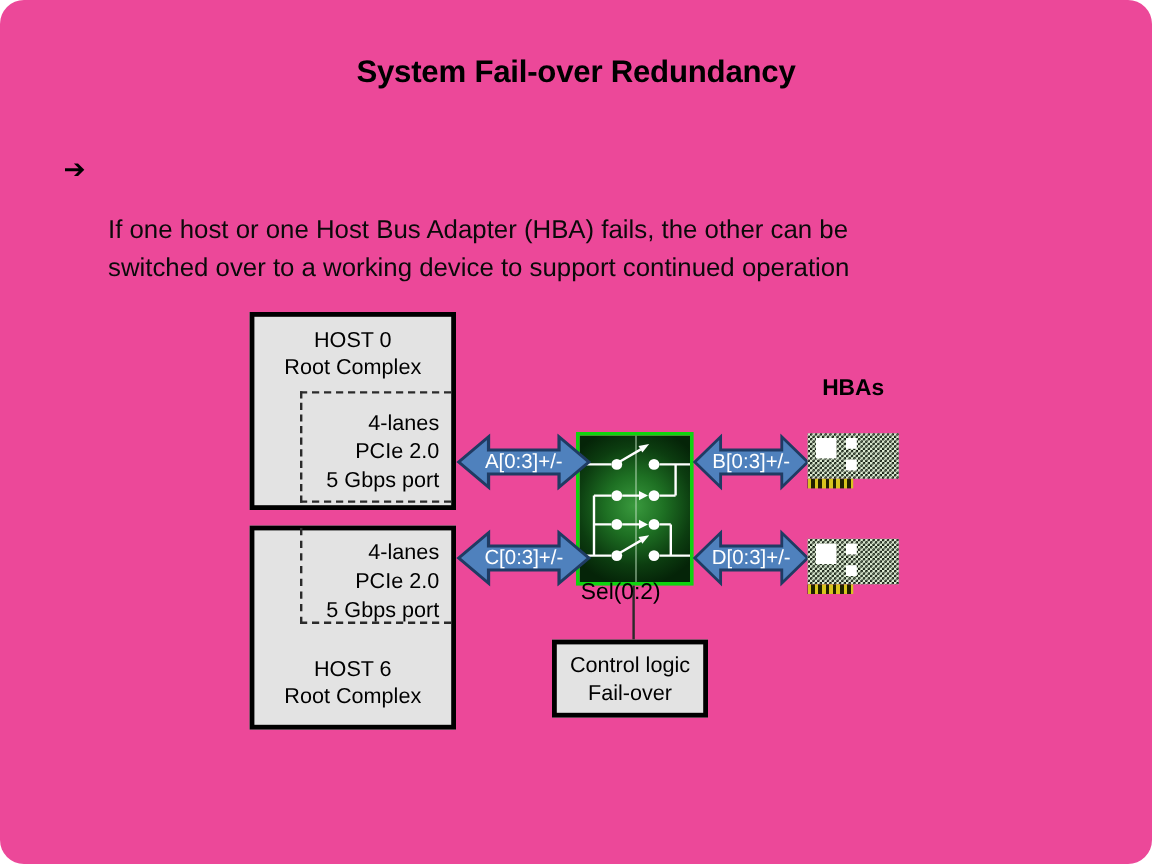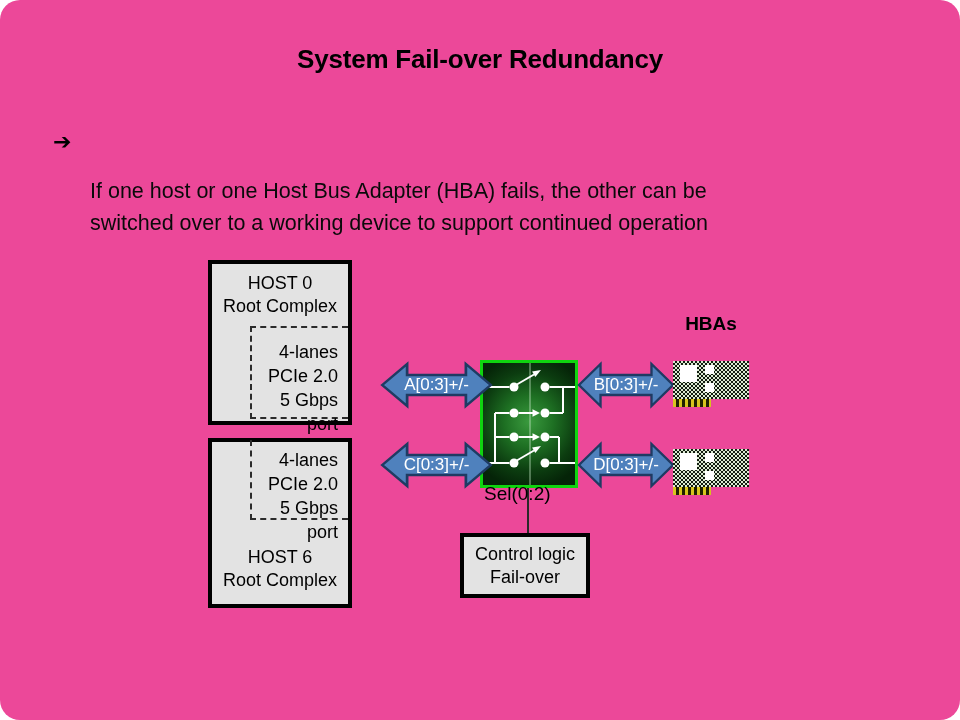--- a/index.html
+++ b/index.html
@@ -8,21 +8,21 @@
 
   
   .title{position:absolute;left:0;top:44px;width:100%;text-align:center;
          font-size:26px;font-weight:bold;letter-spacing:-0.2px;}
   .bullet-icon{position:absolute;left:53px;top:129px;font-size:22px;font-weight:bold;
          font-family:"DejaVu Sans",sans-serif;}
   .bullet-text{position:absolute;left:90px;top:127px;width:730px;
          font-size:21.5px;line-height:32px;color:#0a0a0a;margin-top:48px;}
 
   
-  .host{position:absolute;left:208px;width:144px;background:var(--box-fill);
+  .host{position:absolute;left:208px;width:172px;background:var(--box-fill);
         border:4px solid #000;box-sizing:border-box;}
   #host0{top:260px;height:165px;}
   #host1{top:438px;height:170px;}
   .host-label{width:100%;text-align:center;font-size:18px;line-height:23px;}
   #host0 .host-label{margin-top:8px;}
   #host1 .host-label{position:absolute;left:0;bottom:12px;}
   .port-box{position:absolute;box-sizing:border-box;text-align:right;
         padding-right:10px;font-size:18px;line-height:24px;}
   #host0 .port-box{left:38px;right:0;top:62px;bottom:2px;
         border:2px dashed #2b2b2b;border-right:none;padding-top:12px;}

